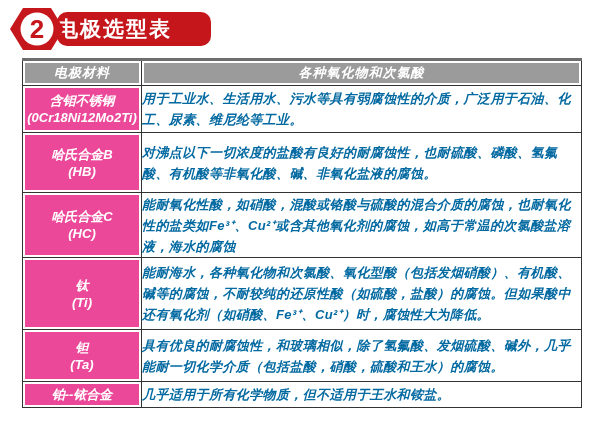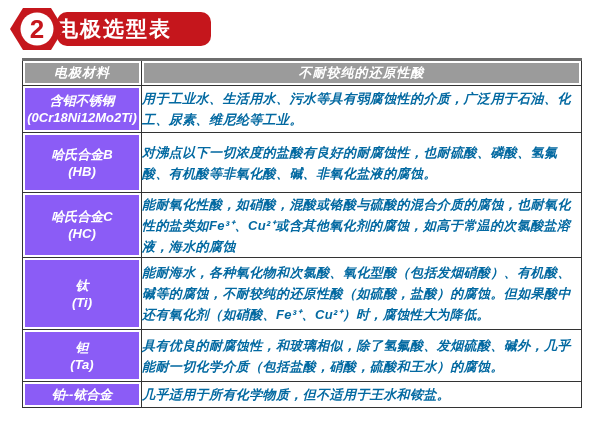--- a/index.html
+++ b/index.html
@@ -69,21 +69,21 @@
     background: #9b9b9b;
     color: #ffffff;
     font-size: 13px;
     font-weight: bold;
     text-align: center;
     height: 24px;
     box-shadow: inset 0 0 0 2px #ffffff;
     letter-spacing: 1px;
   }
   .mat-cell {
-    background: #8b5cf6;
+    background: #ec4899;
     color: #ffffff;
     font-size: 13px;
     font-weight: bold;
     text-align: center;
     box-shadow: inset 0 0 0 2px #ffffff;
     line-height: 17px;
   }
   .mat-sub:empty { display: none; }
   .desc-cell {
     background: #ffffff;
@@ -122,21 +122,21 @@
   </div>
 
   <table class="sel-table">
     <colgroup>
         <col class="col-material">
         <col>
       </colgroup>
     <thead>
       <tr>
         <th class="head-cell">电极材料</th>
-        <th class="head-cell">不耐较纯的还原性酸</th>
+        <th class="head-cell">各种氧化物和次氯酸</th>
       </tr>
     </thead>
     <tbody>
   <tr>
     <td class="mat-cell">
       <div class="mat-name">含钼不锈钢</div>
       <div class="mat-sub">(0Cr18Ni12Mo2Ti)</div>
     </td>
     <td class="desc-cell">用于工业水、生活用水、污水等具有弱腐蚀性的介质，广泛用于石油、化工、尿素、维尼纶等工业。</td>
   </tr>

